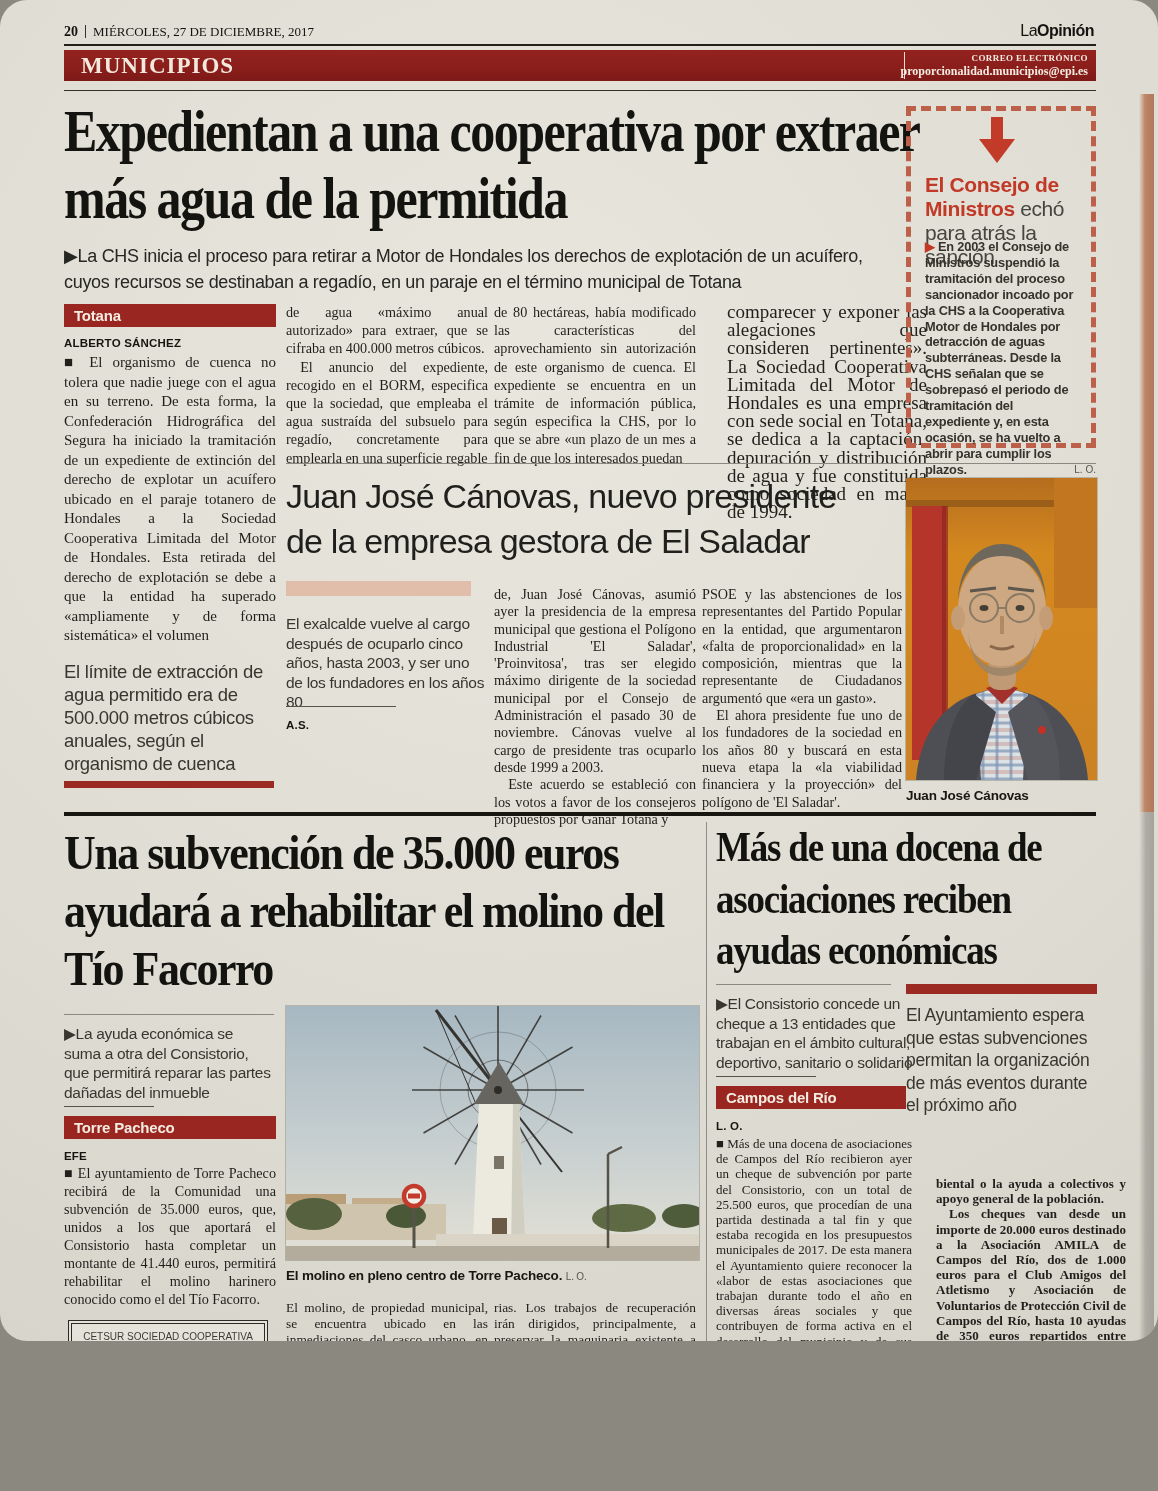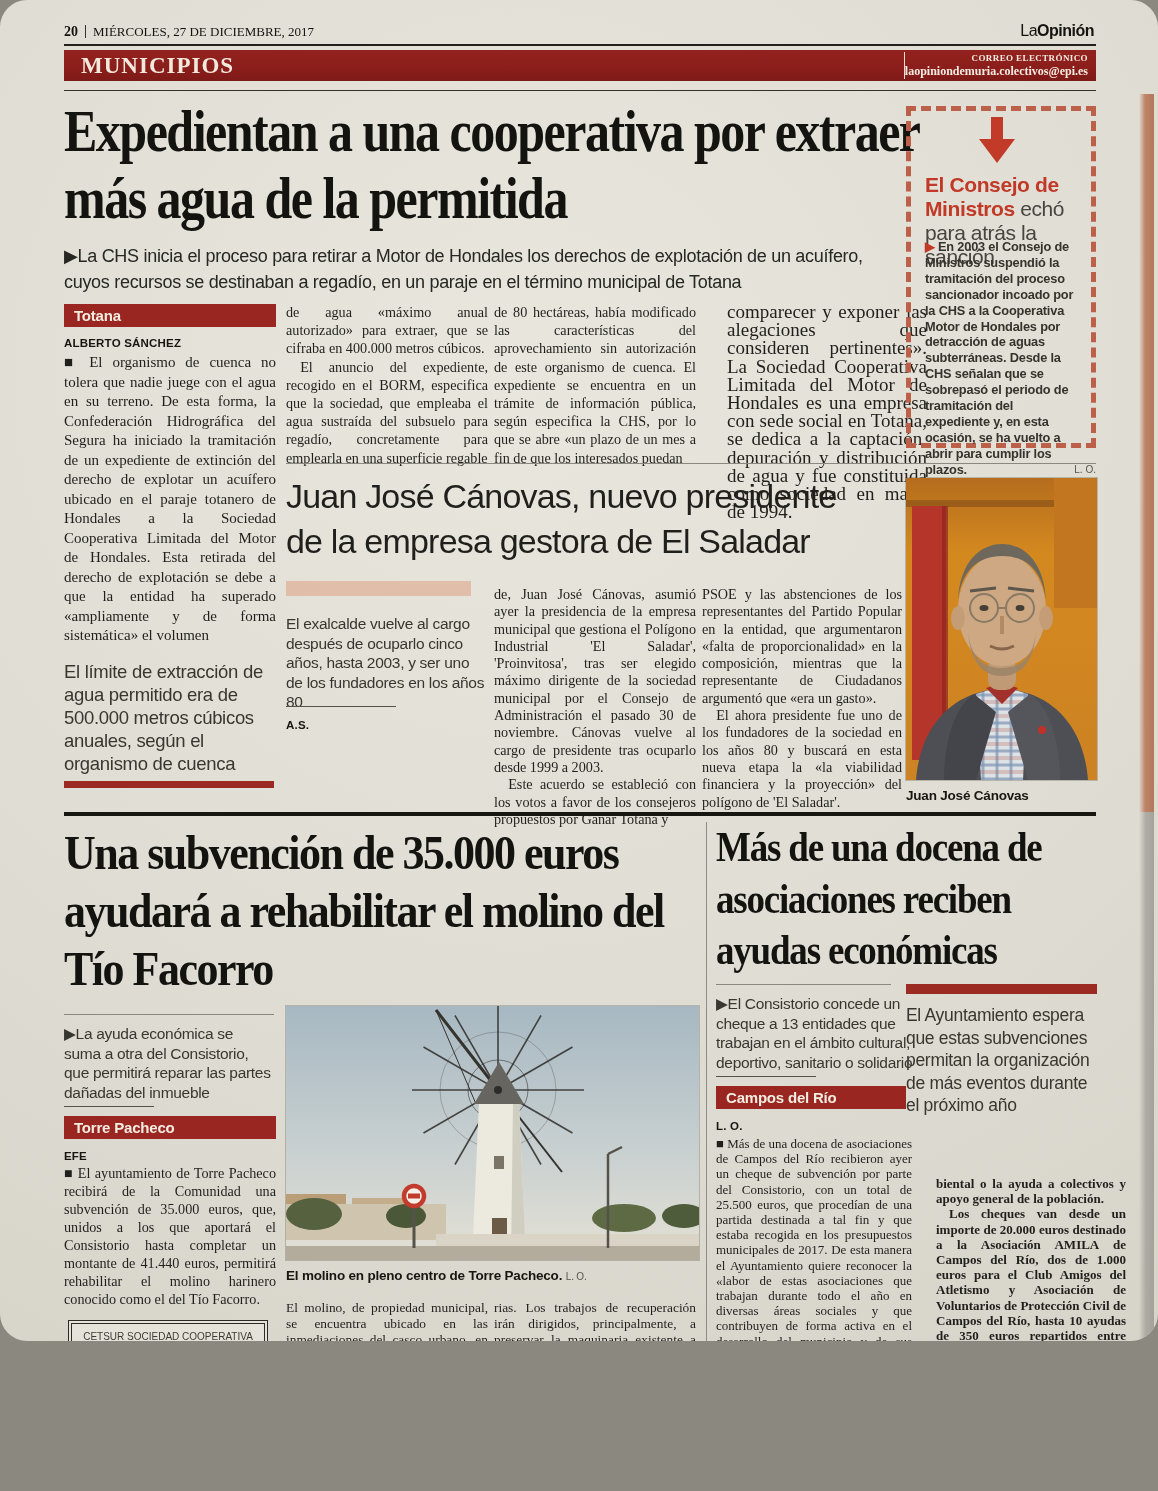--- a/index.html
+++ b/index.html
@@ -64,21 +64,21 @@
   <div class="abs masthead" style="right:64px;top:22px;">
     <span class="la">La</span><span class="op">Opinión</span>
   </div>
   <div class="abs rule" style="left:64px;top:44px;width:1032px;height:2px;background:#22201b;"></div>
 
   <div class="abs section-bar" style="left:64px;top:50px;width:1032px;height:31px;">
     <span class="abs section-title" style="left:17px;top:3px;">MUNICIPIOS</span>
     <div class="abs" style="left:840px;top:2px;width:1px;height:27px;background:rgba(255,252,245,.85);"></div>
     <div class="abs email" style="right:8px;top:3px;">
       <div class="lbl">CORREO ELECTRÓNICO</div>
-      <div class="adr">laopiniondemuria.colectivos@epi.es</div>
+      <div class="adr">proporcionalidad.municipios@epi.es</div>
     </div>
   </div>
   <div class="abs rule" style="left:64px;top:90px;width:1032px;background:#33312a;"></div>
 
   <div class="abs headline" style="left:64px;top:98px;width:870px;font-size:50px;line-height:57px;letter-spacing:-1.5px;transform:scaleY(1.18);">Expedientan a una cooperativa por extraer más agua de la permitida</div>
   <div class="abs standfirst" style="left:64px;top:243px;width:845px;font-size:18px;line-height:26px;">▶La CHS inicia el proceso para retirar a Motor de Hondales los derechos de explotación de un acuífero, cuyos recursos se destinaban a regadío, en un paraje en el término municipal de Totana</div>
 
   <div class="abs loclabel" style="left:64px;top:304px;width:202px;">Totana</div>
   <div class="abs byline" style="left:64px;top:337px;">ALBERTO SÁNCHEZ</div>
   <div class="abs body-text" style="left:64px;top:353px;width:212px;height:270px;font-size:15px;line-height:19.5px;">■ El organismo de cuenca no tolera que nadie juege con el agua en su terreno. De esta forma, la Confederación Hidrográfica del Segura ha iniciado la tramitación de un expediente de extinción del derecho de explotar un acuífero ubicado en el paraje totanero de Hondales a la Sociedad Cooperativa Limitada del Motor de Hondales. Esta retirada del derecho de explotación se debe a que la entidad ha superado «ampliamente y de forma sistemática» el volumen</div>

